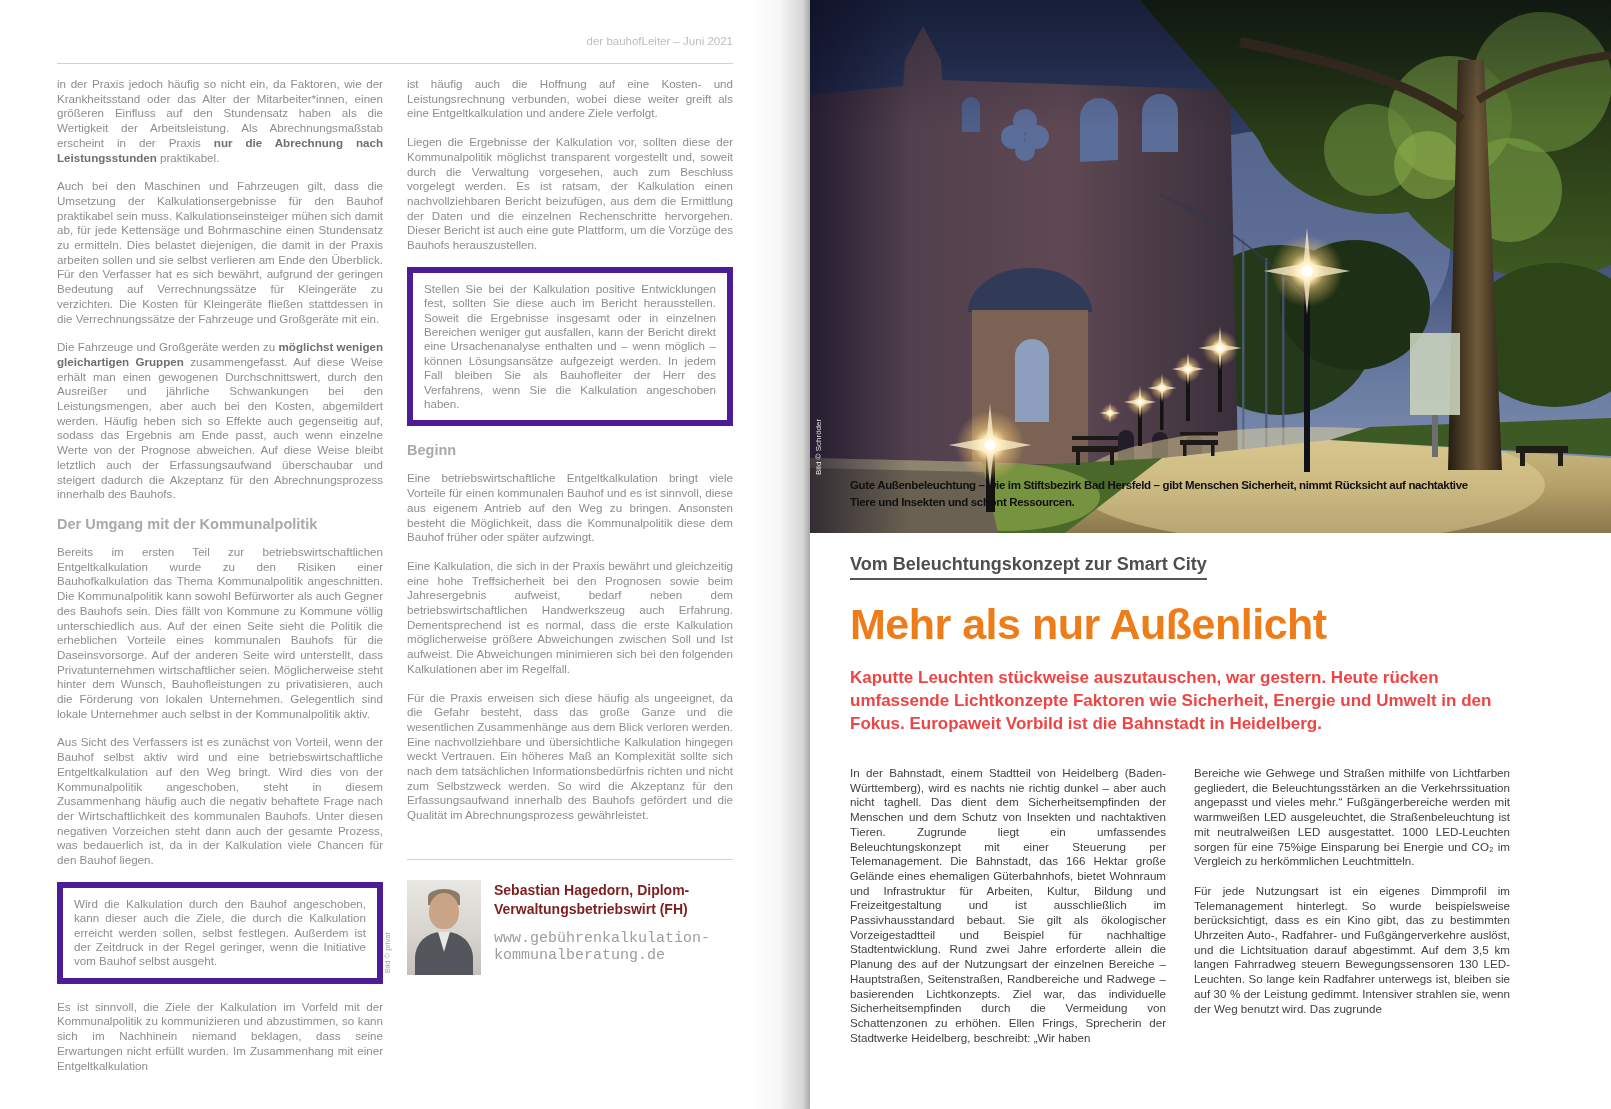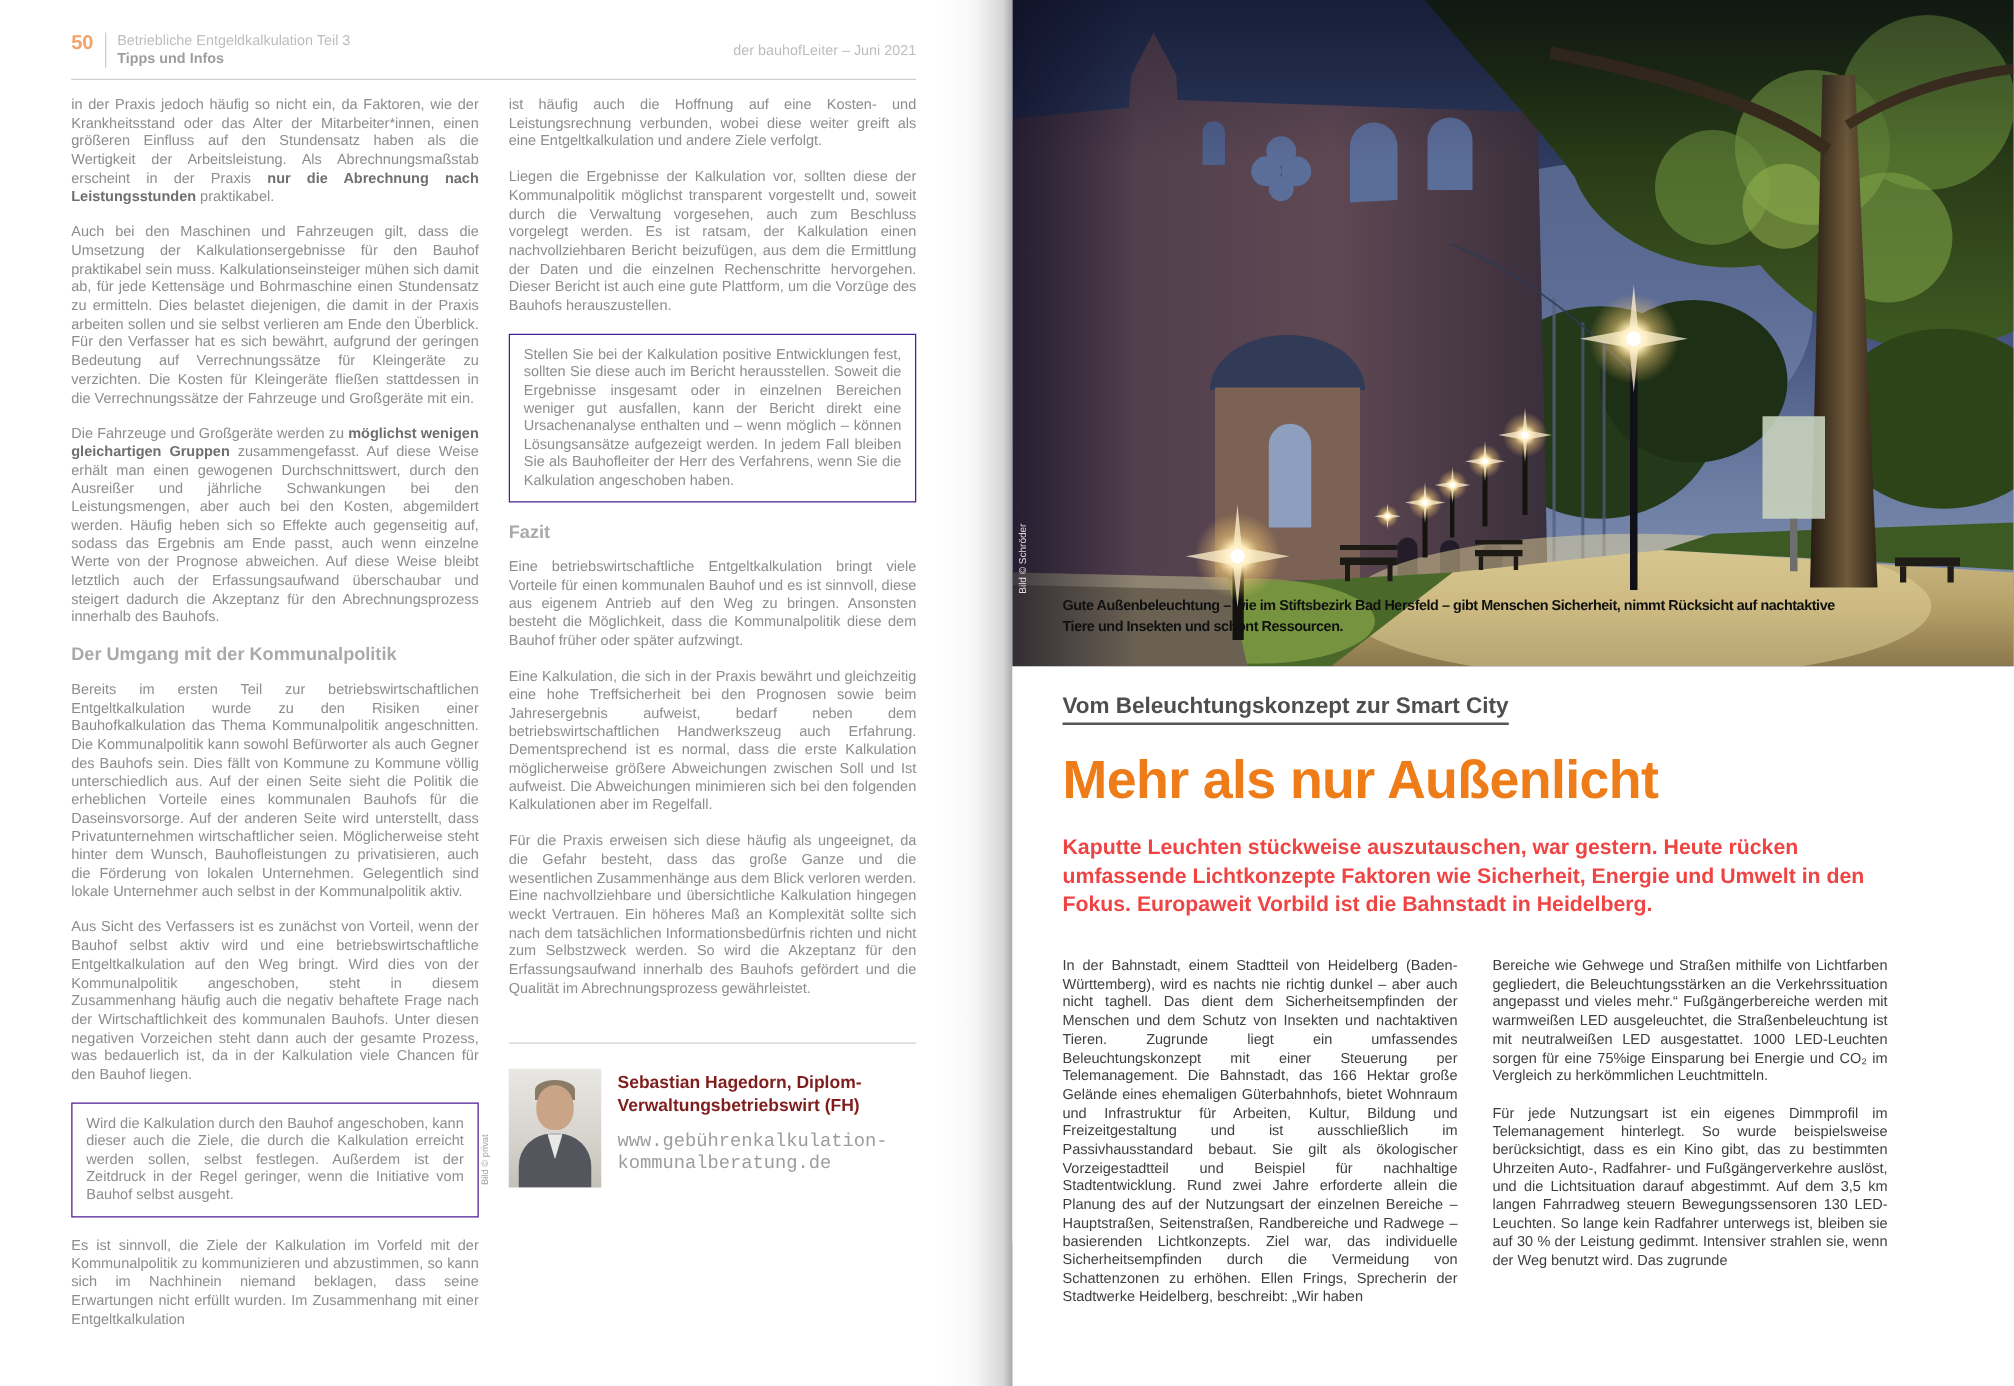--- a/index.html
+++ b/index.html
@@ -18,21 +18,21 @@
   .hdr-sub { color:#9d9d9d; font-weight:bold; font-size:11.5px; line-height:14px; }
   .hdr-issue { position:absolute; right:0; top:9px; color:#bdbdbd; font-size:11.5px; }
   .hdr-rule { position:absolute; left:57px; top:63px; width:676px; height:1px; background:#d0d0d0; }
 
   .lp-cols { position:absolute; left:57px; top:77px; width:676px; display:flex; gap:24px; }
   .col { width:330px; }
 
   .body-p { font-size:11.6px; line-height:14.7px; color:#8d8d8d; text-align:justify; margin:0 0 14px; }
   .body-p .b { font-weight:bold; color:#6f6f6f; }
   .col-heading { font-size:14.5px; color:#a9a9a9; font-weight:bold; margin:7px 0 13px; }
-  .callout { border:1px solid #4c1d95; padding:9px 11px; margin:2px 0 16px; }
+  .callout { border:6px solid #4c1d95; padding:9px 11px; margin:2px 0 16px; }
   .callout .body-p { margin:0; line-height:14.4px; }
 
   .author-rule { height:1px; background:#d0d0d0; margin:36px 0 20px; }
   .author-row { display:flex; gap:13px; position:relative; }
   .author-photo { width:74px; height:95px; flex:0 0 74px; position:relative; overflow:hidden;
                   background:linear-gradient(180deg,#e9e7e3 0%,#d6d3cd 60%,#c3c0ba 100%); }
   .ap-head { position:absolute; left:22px; top:13px; width:30px; height:36px; border-radius:50% 50% 46% 46%; background:#c9a486; }
   .ap-hair { position:absolute; left:21px; top:9px; width:32px; height:16px; border-radius:50% 50% 0 0; background:#8a7a66; }
   .ap-body { position:absolute; left:8px; top:52px; width:58px; height:43px; border-radius:26px 26px 0 0; background:#53565c; }
   .ap-shirt { position:absolute; left:31px; top:52px; width:12px; height:20px; background:#e8e8e6; clip-path:polygon(0 0,100% 0,50% 100%); }
@@ -63,28 +63,20 @@
   .rp-col { width:316px; }
   .rp-col .body-p { color:#3f3f3f; margin:5px 0 15px; }
 </style>
 </head>
 <body>
 
 <div class="spread">
 
   <section class="page-left">
     <header class="lp-header">
-      <div class="hdr-left">
-        <span class="page-num">50</span>
-        <span class="hdr-divider"></span>
-        <span>
-          <div class="hdr-kicker">Betriebliche Entgeldkalkulation Teil 3</div>
-          <div class="hdr-sub">Tipps und Infos</div>
-        </span>
-      </div>
       <div class="hdr-issue">der bauhofLeiter – Juni 2021</div>
     </header>
     <div class="hdr-rule"></div>
 
     <div class="lp-cols">
       <div class="col">
           <p class="body-p"><span>in der Praxis jedoch häufig so nicht ein, da Faktoren, wie der Krankheitsstand oder das Alter der Mitarbeiter*innen, einen größeren Einfluss auf den Stundensatz haben als die Wertigkeit der Arbeitsleistung. Als Abrechnungsmaßstab erscheint in der Praxis </span><span class="b">nur die Abrechnung nach Leistungsstunden</span><span> praktikabel.</span></p>
           <p class="body-p"><span>Auch bei den Maschinen und Fahrzeugen gilt, dass die Umsetzung der Kalkulationsergebnisse für den Bauhof praktikabel sein muss. Kalkulationseinsteiger mühen sich damit ab, für jede Kettensäge und Bohrmaschine einen Stundensatz zu ermitteln. Dies belastet diejenigen, die damit in der Praxis arbeiten sollen und sie selbst verlieren am Ende den Überblick. Für den Verfasser hat es sich bewährt, aufgrund der geringen Bedeutung auf Verrechnungssätze für Kleingeräte zu verzichten. Die Kosten für Kleingeräte fließen stattdessen in die Verrechnungssätze der Fahrzeuge und Großgeräte mit ein.</span></p>
           <p class="body-p"><span>Die Fahrzeuge und Großgeräte werden zu </span><span class="b">möglichst wenigen gleichartigen Gruppen</span><span> zusammengefasst. Auf diese Weise erhält man einen gewogenen Durchschnittswert, durch den Ausreißer und jährliche Schwankungen bei den Leistungsmengen, aber auch bei den Kosten, abgemildert werden. Häufig heben sich so Effekte auch gegenseitig auf, sodass das Ergebnis am Ende passt, auch wenn einzelne Werte von der Prognose abweichen. Auf diese Weise bleibt letztlich auch der Erfassungsaufwand überschaubar und steigert dadurch die Akzeptanz für den Abrechnungsprozess innerhalb des Bauhofs.</span></p>
           <h3 class="col-heading">Der Umgang mit der Kommunalpolitik</h3>
@@ -95,21 +87,21 @@
           </div>
           <p class="body-p"><span>Es ist sinnvoll, die Ziele der Kalkulation im Vorfeld mit der Kommunalpolitik zu kommunizieren und abzustimmen, so kann sich im Nachhinein niemand beklagen, dass seine Erwartungen nicht erfüllt wurden. Im Zusammenhang mit einer Entgeltkalkulation</span></p>
         </div>
       <div class="col">
         <div>
             <p class="body-p"><span>ist häufig auch die Hoffnung auf eine Kosten- und Leistungsrechnung verbunden, wobei diese weiter greift als eine Entgeltkalkulation und andere Ziele verfolgt.</span></p>
             <p class="body-p"><span>Liegen die Ergebnisse der Kalkulation vor, sollten diese der Kommunalpolitik möglichst transparent vorgestellt und, soweit durch die Verwaltung vorgesehen, auch zum Beschluss vorgelegt werden. Es ist ratsam, der Kalkulation einen nachvollziehbaren Bericht beizufügen, aus dem die Ermittlung der Daten und die einzelnen Rechenschritte hervorgehen. Dieser Bericht ist auch eine gute Plattform, um die Vorzüge des Bauhofs herauszustellen.</span></p>
             <div class="callout">
               <p class="body-p"><span>Stellen Sie bei der Kalkulation positive Entwicklungen fest, sollten Sie diese auch im Bericht herausstellen. Soweit die Ergebnisse insgesamt oder in einzelnen Bereichen weniger gut ausfallen, kann der Bericht direkt eine Ursachenanalyse enthalten und – wenn möglich – können Lösungsansätze aufgezeigt werden. In jedem Fall bleiben Sie als Bauhofleiter der Herr des Verfahrens, wenn Sie die Kalkulation angeschoben haben.</span></p>
             </div>
-            <h3 class="col-heading">Fazit</h3>
+            <h3 class="col-heading">Beginn</h3>
             <p class="body-p"><span>Eine betriebswirtschaftliche Entgeltkalkulation bringt viele Vorteile für einen kommunalen Bauhof und es ist sinnvoll, diese aus eigenem Antrieb auf den Weg zu bringen. Ansonsten besteht die Möglichkeit, dass die Kommunalpolitik diese dem Bauhof früher oder später aufzwingt.</span></p>
             <p class="body-p"><span>Eine Kalkulation, die sich in der Praxis bewährt und gleichzeitig eine hohe Treffsicherheit bei den Prognosen sowie beim Jahresergebnis aufweist, bedarf neben dem betriebswirtschaftlichen Handwerkszeug auch Erfahrung. Dementsprechend ist es normal, dass die erste Kalkulation möglicherweise größere Abweichungen zwischen Soll und Ist aufweist. Die Abweichungen minimieren sich bei den folgenden Kalkulationen aber im Regelfall.</span></p>
             <p class="body-p"><span>Für die Praxis erweisen sich diese häufig als ungeeignet, da die Gefahr besteht, dass das große Ganze und die wesentlichen Zusammenhänge aus dem Blick verloren werden. Eine nachvollziehbare und übersichtliche Kalkulation hingegen weckt Vertrauen. Ein höheres Maß an Komplexität sollte sich nach dem tatsächlichen Informationsbedürfnis richten und nicht zum Selbstzweck werden. So wird die Akzeptanz für den Erfassungsaufwand innerhalb des Bauhofs gefördert und die Qualität im Abrechnungsprozess gewährleistet.</span></p>
           </div>
         <div class="author-rule"></div>
         <div class="author-row">
           <span class="author-credit">Bild © privat</span>
           <div class="author-photo">
             <div class="ap-hair"></div>
             <div class="ap-head"></div>

